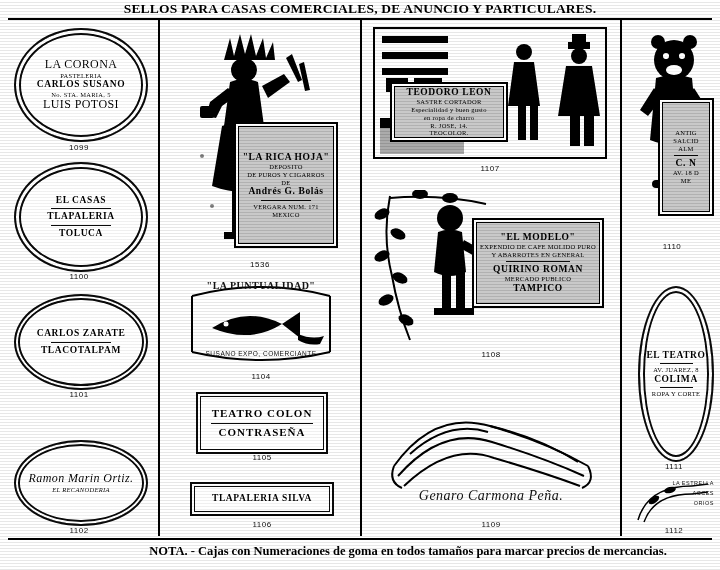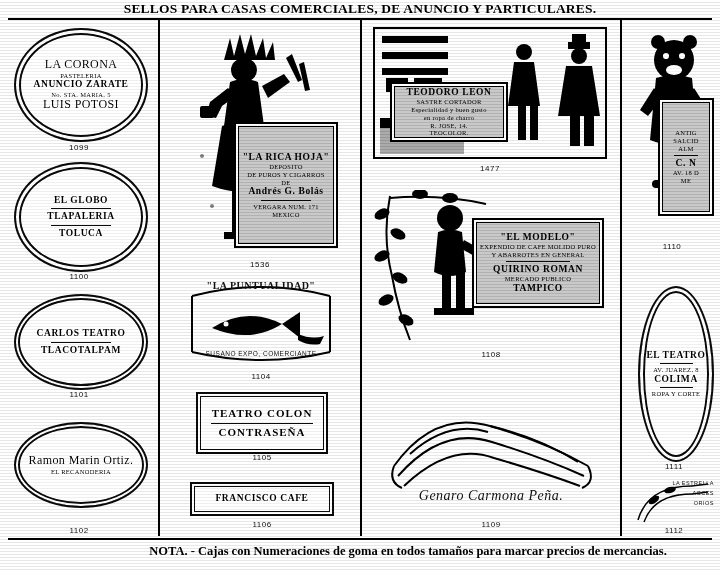--- a/index.html
+++ b/index.html
@@ -168,53 +168,53 @@
 
   <div class="vline" style="left:158px;"></div>
   <div class="vline" style="left:360px;"></div>
   <div class="vline" style="left:620px;"></div>
 
   <div class="cell" style="left:14px; top:28px; width:130px; height:110px;">
     <div class="oval">
       <div class="oval-inner">
         <div class="t1">LA CORONA</div>
         <div class="t4">PASTELERIA</div>
-        <div class="t2">ANUNCIO ZARATE</div>
+        <div class="t2">CARLOS SUSANO</div>
         <div class="t4">No. STA. MARIA, 5</div>
         <div class="t1">LUIS POTOSI</div>
       </div>
     </div>
   </div>
   <div class="cap" style="left:14px; top:143px; width:130px;">1099</div>
 
   <div class="cell" style="left:14px; top:162px; width:130px; height:106px;">
     <div class="oval">
       <div class="oval-inner">
-        <div class="t2">EL GLOBO</div>
+        <div class="t2">EL CASAS</div>
         <div class="sep-line"></div>
         <div class="t2">TLAPALERIA</div>
         <div class="sep-line"></div>
         <div class="t2">TOLUCA</div>
       </div>
     </div>
   </div>
   <div class="cap" style="left:14px; top:272px; width:130px;">1100</div>
 
   <div class="cell" style="left:14px; top:294px; width:130px; height:92px;">
     <div class="oval plain">
       <div class="oval-inner">
-        <div class="t2">CARLOS TEATRO</div>
+        <div class="t2">CARLOS ZARATE</div>
         <div class="sep-line"></div>
         <div class="t2">TLACOTALPAM</div>
       </div>
     </div>
   </div>
   <div class="cap" style="left:14px; top:390px; width:130px;">1101</div>
 
-  <div class="cell" style="left:14px; top:422px; width:130px; height:82px;">
+  <div class="cell" style="left:14px; top:440px; width:130px; height:82px;font-style:italic;">
     <div class="oval plain">
       <div class="oval-inner">
         <div class="t1">Ramon Marin Ortiz.</div>
         <div class="t4">EL RECANODERIA</div>
       </div>
     </div>
   </div>
   <div class="cap" style="left:14px; top:526px; width:130px;">1102</div>
 
   <div class="cell" style="left:172px; top:26px; width:176px; height:232px;">
@@ -290,21 +290,21 @@
     <div class="rect">
       <div class="t3">TEATRO COLON</div>
       <div class="sep-line" style="width:88%;"></div>
       <div class="t3">CONTRASEÑA</div>
     </div>
   </div>
   <div class="cap" style="left:196px; top:453px; width:132px;">1105</div>
 
   <div class="cell" style="left:190px; top:482px; width:144px; height:34px;">
     <div class="rect">
-      <div class="t2">FRANCISCO CAFE</div>
+      <div class="t2">TLAPALERIA SILVA</div>
     </div>
   </div>
   <div class="cap" style="left:190px; top:520px; width:144px;">1106</div>
 
   <div class="cell" style="left:372px; top:26px; width:236px; height:134px;">
     <div class="art">
       <svg width="236" height="134" viewBox="0 0 236 134">
         <rect x="2" y="2" width="232" height="130" fill="none" stroke="#111" stroke-width="2"></rect>
         <g fill="#111">
 
@@ -333,21 +333,21 @@
     </div>
     <div class="label-box" style="left:18px; top:56px; width:118px; height:60px;">
       <div class="t2">TEODORO LEON</div>
       <div class="t4">SASTRE CORTADOR</div>
       <div class="t4">Especialidad y buen gusto</div>
       <div class="t4">en ropa de charro</div>
       <div class="t4">R. JOSE, 14.</div>
       <div class="t4">TEOCOLOR.</div>
     </div>
   </div>
-  <div class="cap" style="left:372px; top:164px; width:236px;">1477</div>
+  <div class="cap" style="left:372px; top:164px; width:236px;">1107</div>
 
   <div class="cell" style="left:372px; top:190px; width:238px; height:156px;">
     <div class="art">
       <svg width="238" height="156" viewBox="0 0 238 156">
         <g fill="#111">
 
           <path d="M18 6 q-8 40 2 80 q6 34 18 64" fill="none" stroke="#111" stroke-width="2"></path>
           <ellipse cx="10" cy="24" rx="8" ry="5" transform="rotate(-25 10 24)"></ellipse>
           <ellipse cx="26" cy="44" rx="8" ry="5" transform="rotate(25 26 44)"></ellipse>
           <ellipse cx="10" cy="66" rx="8" ry="5" transform="rotate(-25 10 66)"></ellipse>

